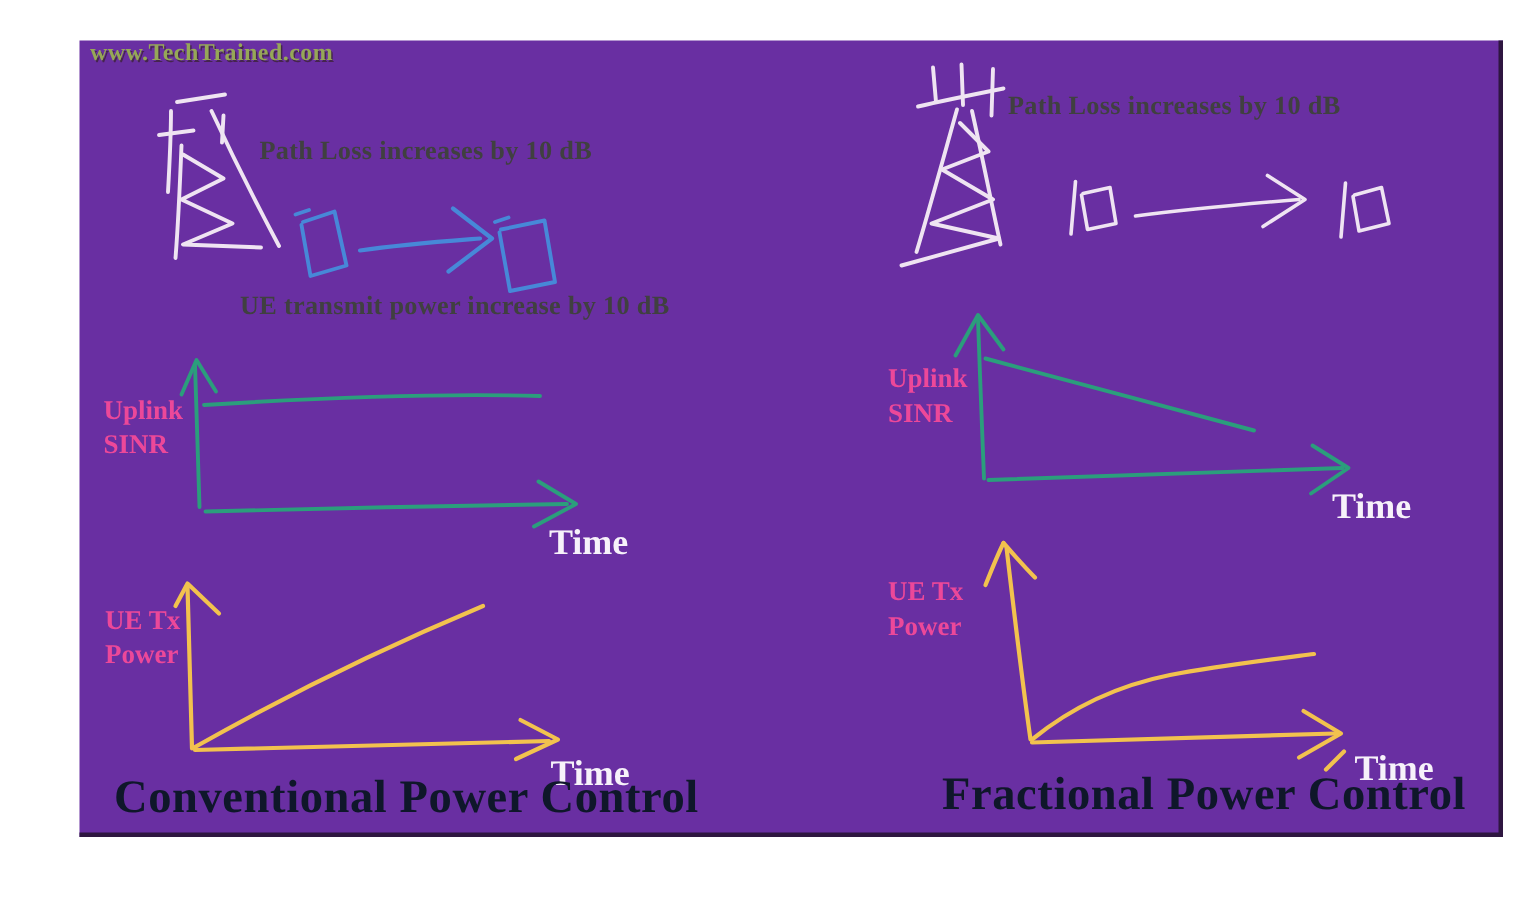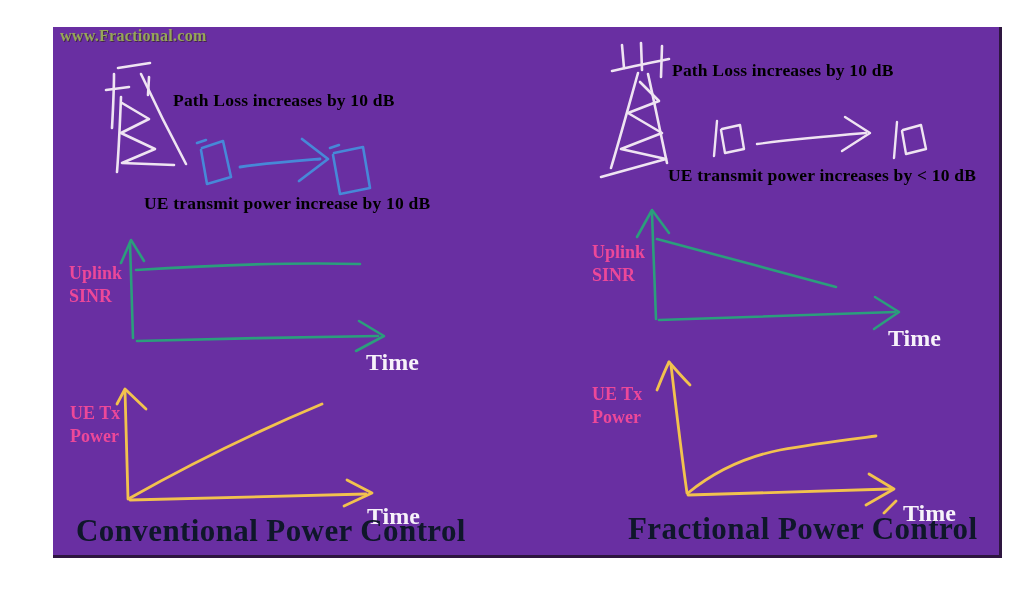--- a/index.html
+++ b/index.html
@@ -8,21 +8,21 @@
     font-family:"Liberation Serif","DejaVu Serif",serif;
   }
   .board{
     position:absolute;left:53px;top:27px;width:949px;height:531px;
     box-sizing:border-box;background:#692FA2;
     border-right:3px solid #2E1640;border-bottom:3px solid #2E1640;
   }
   .sketch{position:absolute;left:0;top:0;width:1024px;height:610px;pointer-events:none;}
   .txt{position:absolute;font-weight:bold;white-space:nowrap;}
   .watermark{left:60px;top:27px;font-size:16px;color:#96A757;text-shadow:1px 1px 0 rgba(40,30,10,.55);letter-spacing:.3px;}
-  .heading{font-size:17.5px;color:#000000;letter-spacing:.2px;}
+  .heading{font-size:17.5px;color:#404040;letter-spacing:.2px;}
   .axis-label{font-size:18px;color:#ec4899;line-height:1.28;white-space:normal;}
   .time{font-size:24px;color:#F7F2FA;}
   .title{font-size:31px;color:#0f172a;letter-spacing:.4px;}
   .w78{width:78px;}
 </style>
 </head>
 <body>
 
 <div class="stage">
   <div class="board"></div>
@@ -103,30 +103,29 @@
       <path d="M 657,390 C 661,380 665,370 669,362"></path>
       <path d="M 669,362 C 676,370 683,378 690,385"></path>
       <path d="M 671,365 C 676,408 681,451 687,493"></path>
       <path d="M 688,493 C 715,471 745,457 780,450 C 812,444 845,440 876,436"></path>
       <path d="M 688,495 C 760,493 825,491 890,489"></path>
       <path d="M 869,474 L 894,489 L 866,505"></path>
       <path d="M 884,513 L 896,501"></path>
     </g>
   </svg>
 
-  <div class="txt watermark">www.Fractional.com</div>
+  <div class="txt watermark">www.TechTrained.com</div>
 
   <div class="txt heading" style="left:173px;top:90px;">Path Loss increases by 10 dB</div>
-  <div class="txt heading" style="left:144px;top:193px;">UE transmit power increase by 10 dB</div>
+  <div class="txt heading" style="left:160px;top:193px;">UE transmit power increase by 10 dB</div>
   <div class="txt axis-label w78" style="left:69px;top:262px;">Uplink SINR</div>
   <div class="txt time" style="left:366px;top:349px;">Time</div>
   <div class="txt axis-label w78" style="left:70px;top:402px;">UE Tx Power</div>
   <div class="txt time" style="left:367px;top:503px;">Time</div>
   <div class="txt title" style="left:76px;top:513px;">Conventional Power Control</div>
 
   <div class="txt heading" style="left:672px;top:60px;">Path Loss increases by 10 dB</div>
-  <div class="txt heading" style="left:668px;top:165px;">UE transmit power increases by &lt; 10 dB</div>
   <div class="txt axis-label w78" style="left:592px;top:241px;">Uplink SINR</div>
   <div class="txt time" style="left:888px;top:325px;">Time</div>
   <div class="txt axis-label w78" style="left:592px;top:383px;">UE Tx Power</div>
   <div class="txt time" style="left:903px;top:500px;">Time</div>
   <div class="txt title" style="left:628px;top:511px;text-align:center;">Fractional Power Control</div>
 </div>
 
 </body></html>

